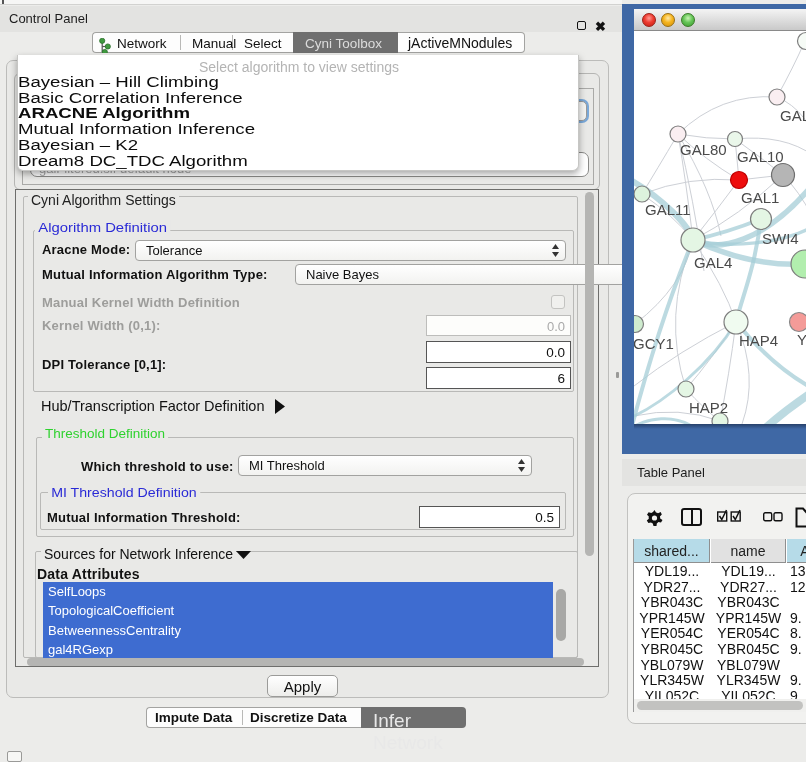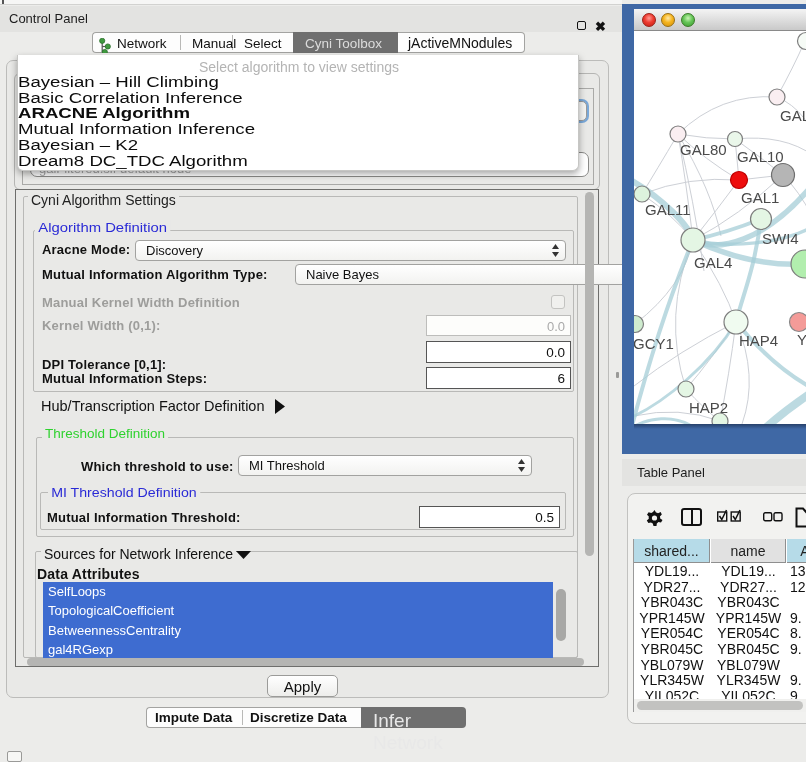--- a/index.html
+++ b/index.html
@@ -58,21 +58,21 @@
 
   <div class="abs" style="left:23px;top:196px;width:555px;height:462px;border:1px solid #b9b9b7;border-radius:2px;"></div>
   <div class="abs" style="left:28px;top:192px;background:#e9e9e7;padding:0 3px;font-size:14px;color:#222;">Cyni Algorithm Settings</div>
 
   <div class="abs" style="left:33px;top:230px;width:541px;height:162px;border:1px solid #b9b9b7;border-radius:2px;"></div>
   <div class="abs" style="left:35px;top:220px;background:#e9e9e7;padding:0 3px;font-size:13.5px;color:#2a2ad6;display:inline-block;transform:scaleX(1.10);transform-origin:0 0;">Algorithm Definition</div>
 
   <div class="abs b" style="left:42px;top:242px;font-size:13px;letter-spacing:0.2px;color:#111;">Aracne Mode:</div>
   <div class="abs combo" style="left:135px;top:240px;width:431px;height:21px;">
     <div style="position:absolute;inset:0;background:linear-gradient(#fff,#f2f2f0);border:1px solid #a2a2a0;border-radius:4px;"></div>
-    <div class="abs" style="left:11px;top:3px;font-size:13px;color:#111;">Discovery</div>
+    <div class="abs" style="left:11px;top:3px;font-size:13px;color:#111;">Tolerance</div>
     <svg class="abs" style="right:6px;top:4px;" width="9" height="13">
         <path d="M4.5 0 L8 5 L1 5 Z" fill="#333"></path>
         <path d="M4.5 13 L8 8 L1 8 Z" fill="#333"></path>
       </svg>
   </div>
 
   <div class="abs b" style="left:42px;top:267px;font-size:13px;letter-spacing:0.2px;color:#111;">Mutual Information Algorithm Type:</div>
   <div class="abs" style="left:295px;top:264px;width:349px;height:21px;">
     <div style="position:absolute;inset:0;background:linear-gradient(#fff,#f2f2f0);border:1px solid #a2a2a0;border-radius:4px;"></div>
     <div class="abs" style="left:11px;top:3px;font-size:13px;color:#111;">Naive Bayes</div>
@@ -88,21 +88,20 @@
   <div class="abs b" style="left:42px;top:318px;font-size:13px;letter-spacing:0.2px;color:#9d9d9b;">Kernel Width (0,1):</div>
   <div class="abs" style="left:426px;top:315px;width:145px;height:21px;background:#fdfdfb;border:1px solid #bdbdbb;">
     <div class="abs" style="right:5px;top:3px;font-size:13px;color:#aaa;">0.0</div>
   </div>
 
   <div class="abs b" style="left:42px;top:345px;font-size:13px;letter-spacing:0.2px;color:#111;margin-top:12px;">DPI Tolerance [0,1]:</div>
   <div class="abs" style="left:426px;top:341px;width:145px;height:22px;background:#fff;border:1px solid #555;">
     <div class="abs" style="right:5px;top:3px;font-size:13.5px;color:#111;">0.0</div>
   </div>
 
-  <div class="abs b" style="left:42px;top:371px;font-size:13px;letter-spacing:0.2px;color:#111;">Mutual Information Steps:</div>
   <div class="abs" style="left:426px;top:367px;width:145px;height:22px;background:#fff;border:1px solid #555;">
     <div class="abs" style="right:5px;top:3px;font-size:13.5px;color:#111;">6</div>
   </div>
 
   <div class="abs" style="left:41px;top:398px;font-size:14.5px;color:#111;">Hub/Transcription Factor Definition</div>
   <svg class="abs" style="left:274px;top:399px;" width="12" height="15">
       <path d="M1 0 L11 7.5 L1 15 Z" fill="#111"></path>
     </svg>
 
   <div class="abs" style="left:36px;top:437px;width:538px;height:100px;border:1px solid #b9b9b7;border-radius:2px;"></div>

